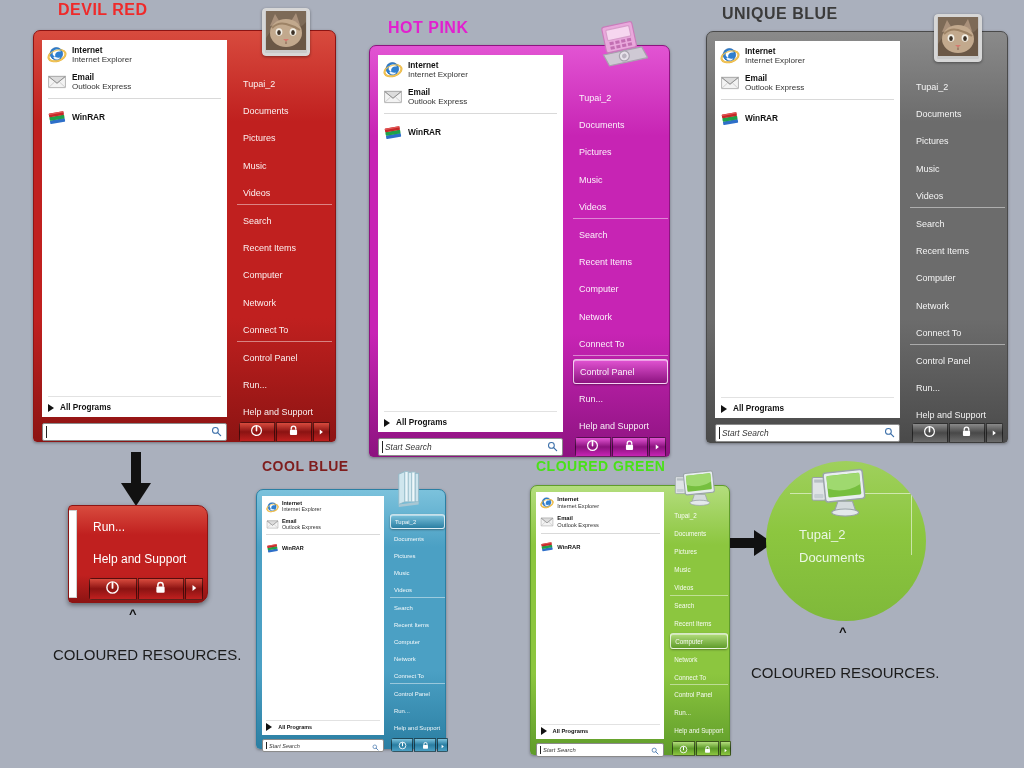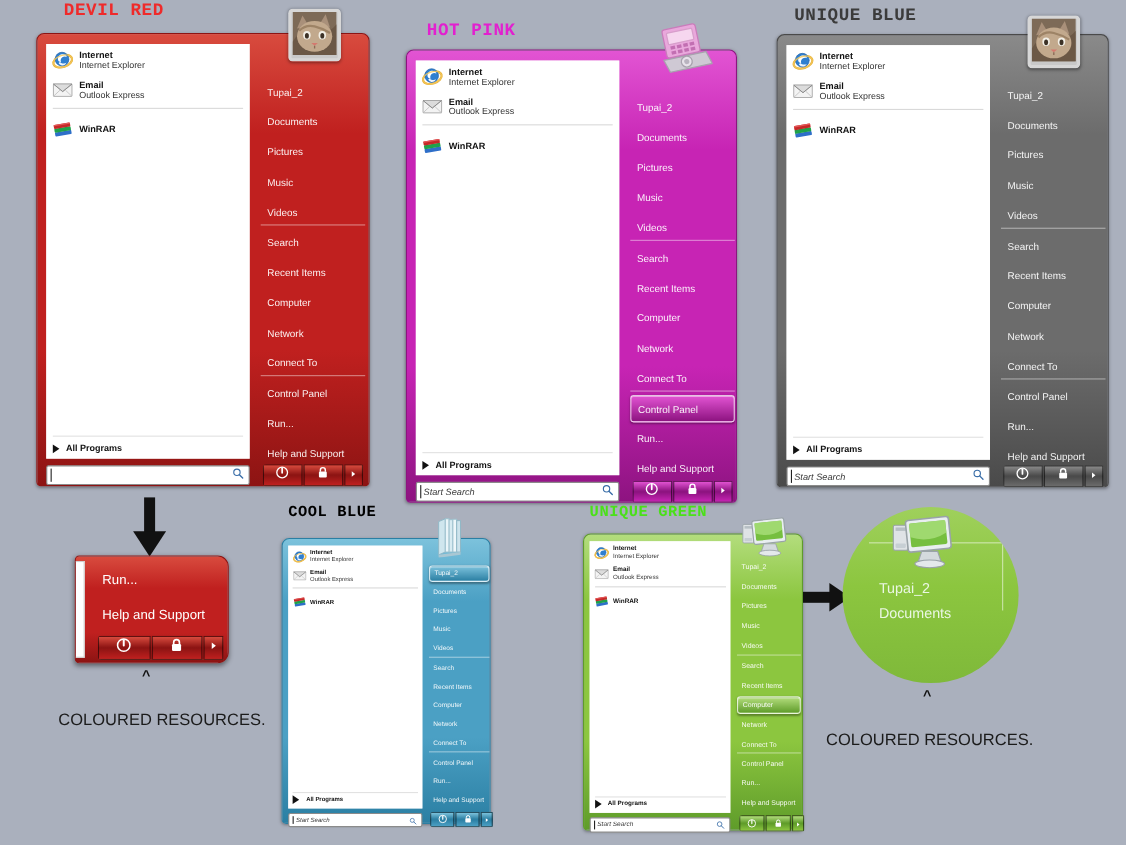--- a/index.html
+++ b/index.html
@@ -8,21 +8,21 @@
     background:#aab0bd;
     font-family:"Liberation Sans", sans-serif;
     position:relative;
   }
   .stage{position:absolute;left:0;top:0;width:1024px;height:768px;}
 
   
   .menu-wrap{position:absolute;}
   .menu-title{
     position:absolute;left:0;top:0;white-space:nowrap;
-    font-weight:bold;letter-spacing:.5px;font-family:Liberation Mono, monospace;
+    font-weight:bold;letter-spacing:.5px;
   }
   .menu{
     position:absolute;
     box-sizing:border-box;
     border-radius:7px 7px 4px 4px;
     box-shadow:0 1px 3px rgba(0,0,0,.35);
     overflow:visible;
   }
   .menu-inner{position:relative;width:100%;height:100%;}
   .left-pane{
@@ -462,21 +462,21 @@
               <ellipse cx="27" cy="22" rx="3.4" ry="3.8" fill="#f2efe6"></ellipse>
               <ellipse cx="13" cy="22.5" rx="1.8" ry="2.6" fill="#3c3126"></ellipse>
               <ellipse cx="27" cy="22.5" rx="1.8" ry="2.6" fill="#3c3126"></ellipse>
               <path d="M17 29 L20 31.5 L23 29 Z" fill="#d4796f"></path>
               <path d="M20 31.5 L20 34" stroke="#8a6a56" stroke-width="1.2"></path>
             </svg></span>
         </div>
       </div>
     </div>
     <div class="menu-wrap" style="left: 0px; top: 0px; width: 230px; height: 300px;">
-      <div class="menu-title" style="left: 262px; top: 458px; font-size: 14px; color: #000000;">COOL BLUE</div>
+      <div class="menu-title" style="left: 262px; top: 458px; font-size: 14px; color: #7f1d1d;">COOL BLUE</div>
       <div class="menu" style="left: 256px; top: 489px; width: 190px; height: 260px; background: linear-gradient(rgb(124, 194, 220) 0%, rgb(75, 160, 196) 22%, rgb(75, 160, 196) 70%, rgb(43, 127, 163) 100%); border: 1px solid rgb(43, 127, 163);">
         <div class="menu-inner">
           <div class="left-pane" style="left: 5px; top: 6px; width: 122px; height: 239px;">
             <div class="prog" style="padding: 1.98px 2.64px; margin-top: 0.66px;">
               <span class="ico" style="width: 13px; height: 13px; margin-right: 3.3px;"><svg width="13" height="13" viewBox="0 0 32 32">
                   <ellipse cx="16" cy="17" rx="14" ry="8.5" fill="none" stroke="#e8b23a" stroke-width="3.2" transform="rotate(-18 16 17)"></ellipse>
                   <circle cx="15" cy="14" r="10" fill="#2f7fd0"></circle>
                   <circle cx="15" cy="14" r="10" fill="none" stroke="#1d5fa4" stroke-width="1"></circle>
                   <path d="M9 14c0-4 3-7 7-7 3 0 5 1.6 6 4-2-1-4.5-1-6.5 0.4-2.4 1.7-3 4.6-2 7-2.6-0.6-4.5-2.3-4.5-4.4z" fill="#fff"></path>
                   <path d="M12 18c2.5 2.6 6.5 3 9.5 1.4-1.2 2.6-3.9 4.2-6.8 3.8-2.2-0.3-3.9-1.7-4.6-3.5z" fill="#fff" opacity=".92"></path>
@@ -568,21 +568,21 @@
       <div class="avatar" style="left: 391px; top: 469px; width: 38px; height: 38px; box-shadow: none;"><span><svg width="38" height="38" viewBox="0 0 40 44">
             <path d="M7 6 L14 3 L14 38 L7 41 Z" fill="#cfe6ee" stroke="#8fb7c6"></path>
             <rect x="14" y="3" width="4" height="35" fill="#eaf5f9" stroke="#9cc0cd"></rect>
             <rect x="18" y="4" width="4" height="34" fill="#d7ebf2" stroke="#9cc0cd"></rect>
             <rect x="22" y="3.5" width="4" height="34.5" fill="#eef7fa" stroke="#9cc0cd"></rect>
             <rect x="26" y="5" width="4" height="33" fill="#cde3ec" stroke="#8fb7c6"></rect>
             <path d="M7 41 L30 38 L30 41 L7 44 Z" fill="#a9c7d3"></path>
           </svg></span></div>
     </div>
     <div class="menu-wrap" style="left: 0px; top: 0px; width: 240px; height: 310px;">
-      <div class="menu-title" style="left: 536px; top: 458px; font-size: 14px; color: rgb(74, 224, 25);">UNIQUE GREEN</div>
+      <div class="menu-title" style="left: 536px; top: 458px; font-size: 14px; color: rgb(74, 224, 25);">CLOURED GREEN</div>
       <div class="menu" style="left: 530px; top: 485px; width: 200px; height: 270px; background: linear-gradient(rgb(179, 221, 125) 0%, rgb(140, 198, 63) 22%, rgb(140, 198, 63) 70%, rgb(95, 156, 42) 100%); border: 1px solid rgb(95, 156, 42);">
         <div class="menu-inner">
           <div class="left-pane" style="left: 5px; top: 6px; width: 128px; height: 247px;">
             <div class="prog" style="padding: 2.1px 2.8px; margin-top: 0.7px;">
               <span class="ico" style="width: 14px; height: 14px; margin-right: 3.5px;"><svg width="14" height="14" viewBox="0 0 32 32">
                   <ellipse cx="16" cy="17" rx="14" ry="8.5" fill="none" stroke="#e8b23a" stroke-width="3.2" transform="rotate(-18 16 17)"></ellipse>
                   <circle cx="15" cy="14" r="10" fill="#2f7fd0"></circle>
                   <circle cx="15" cy="14" r="10" fill="none" stroke="#1d5fa4" stroke-width="1"></circle>
                   <path d="M9 14c0-4 3-7 7-7 3 0 5 1.6 6 4-2-1-4.5-1-6.5 0.4-2.4 1.7-3 4.6-2 7-2.6-0.6-4.5-2.3-4.5-4.4z" fill="#fff"></path>
                   <path d="M12 18c2.5 2.6 6.5 3 9.5 1.4-1.2 2.6-3.9 4.2-6.8 3.8-2.2-0.3-3.9-1.7-4.6-3.5z" fill="#fff" opacity=".92"></path>

